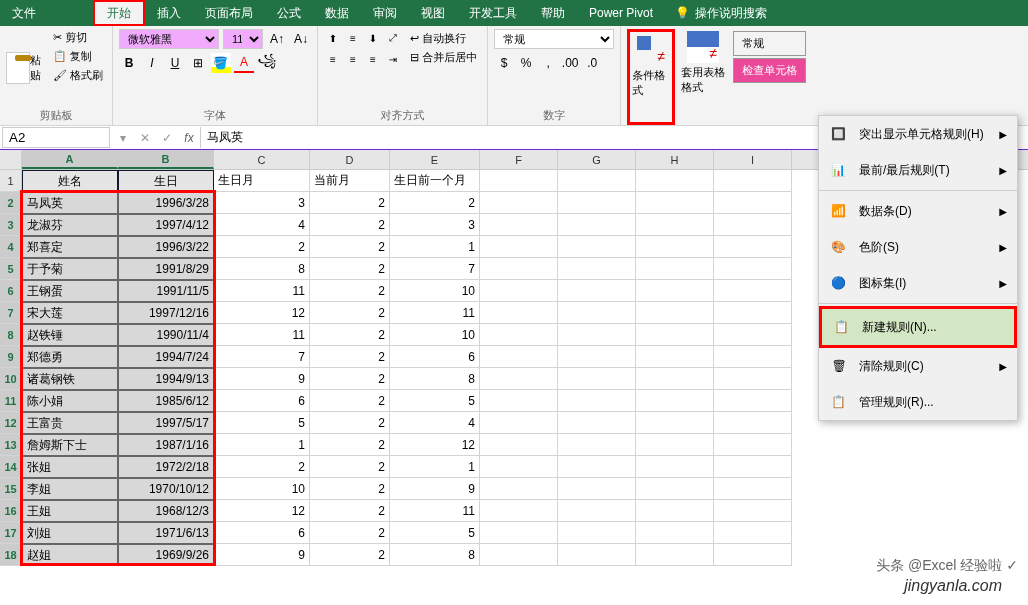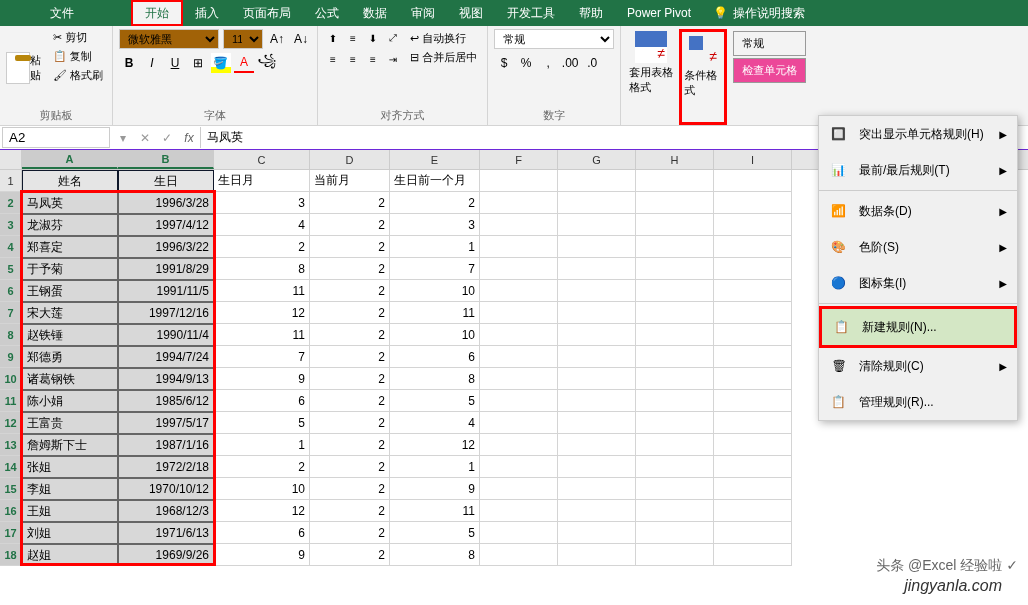--- a/index.html
+++ b/index.html
@@ -1,37 +1,37 @@
 <!DOCTYPE html>
 <html><head>
   <meta charset="utf-8">
   <style>
     * { margin: 0; padding: 0; box-sizing: border-box; font-family: "Microsoft YaHei", sans-serif; }
     body { background: #fff; width: 1028px; height: 605px; overflow: hidden; position: relative; }
     
-    .tabs { background: #217346; height: 26px; display: flex; align-items: center; color: white; font-size: 12px; padding-left: 38px; }
+    .tabs { background: #217346; height: 26px; display: flex; align-items: center; color: white; font-size: 12px; }
     .tab { padding: 0 12px; height: 26px; display: flex; align-items: center; cursor: pointer; }
     .tab.active { background: #f3f3f3; color: #217346; }
     .tab.highlight { border: 2px solid red; margin-left: 45px; }
     .tell-me { display: flex; align-items: center; margin-left: 10px; }
     .bulb { margin-right: 5px; }
     
     .ribbon { background: #f3f3f3; height: 100px; border-bottom: 1px solid #d4d4d4; display: flex; position: relative; }
     .ribbon-group { border-right: 1px solid #d4d4d4; padding: 3px 6px 0; display: flex; flex-direction: column; height: 100%; }
     .ribbon-group-label { font-size: 11px; text-align: center; color: #666; padding: 2px 0; margin-top: auto; }
     .ribbon-content { display: flex; gap: 4px; flex: 1; }
     
     .paste-btn { display: flex; flex-direction: row; align-items: center; width: 40px; }
     .paste-icon { width: 32px; height: 32px; background: #fff; border: 1px solid #ccc; position: relative; }
     .paste-icon::before { content: ""; position: absolute; top: 2px; left: 8px; width: 16px; height: 6px; background: #b8860b; border-radius: 2px; }
     .small-btns { display: flex; flex-direction: column; gap: 2px; font-size: 11px; }
     .small-btn { display: flex; align-items: center; gap: 3px; padding: 1px 3px; }
     
     .font-group .row1 { display: flex; gap: 4px; align-items: center; font-size: 11px; margin-bottom: 4px; }
-    .font-select { border: 1px solid #ccc; padding: 2px 4px; background: #a16207; font-size: 11px; }
+    .font-select { border: 1px solid #ccc; padding: 2px 4px; background: #f0abfc; font-size: 11px; }
     .font-name { width: 100px; }
     .font-size { width: 40px; }
     .font-group .row2 { display: flex; gap: 3px; align-items: center; }
     .fmt-btn { width: 20px; height: 20px; display: flex; align-items: center; justify-content: center; font-size: 12px; cursor: pointer; }
     
     .align-group .row { display: flex; gap: 2px; margin-bottom: 3px; }
     .align-btn { width: 18px; height: 18px; display: flex; align-items: center; justify-content: center; font-size: 10px; }
     .merge-btn { display: flex; align-items: center; gap: 3px; font-size: 11px; padding: 2px 4px; }
     
     .number-group select { border: 1px solid #ccc; padding: 2px 4px; background: white; font-size: 11px; width: 120px; margin-bottom: 4px; }
@@ -191,27 +191,27 @@
         <span class="fmt-btn">,</span>
         <span class="fmt-btn">.00</span>
         <span class="fmt-btn">.0</span>
       </div>
     </div>
     <div class="ribbon-group-label">数字</div>
   </div>
 
   <div class="ribbon-group" style="border-right:none">
     <div class="ribbon-content">
+      <div class="cond-fmt-btn highlight">
+        <div class="cf-icon"></div>
+        <span class="cf-label">条件格式</span>
+      </div>
       <div class="cond-fmt-btn">
         <div class="cf-icon" style="background:linear-gradient(#4472c4 50%, #fff 50%)"></div>
         <span class="cf-label">套用表格格式</span>
-      </div>
-      <div class="cond-fmt-btn highlight">
-        <div class="cf-icon"></div>
-        <span class="cf-label">条件格式</span>
       </div>
       <div>
         <div class="style-box">常规</div>
         <div class="style-box style-check">检查单元格</div>
       </div>
     </div>
   </div>
 </div>
 
 <div class="dropdown-menu">

